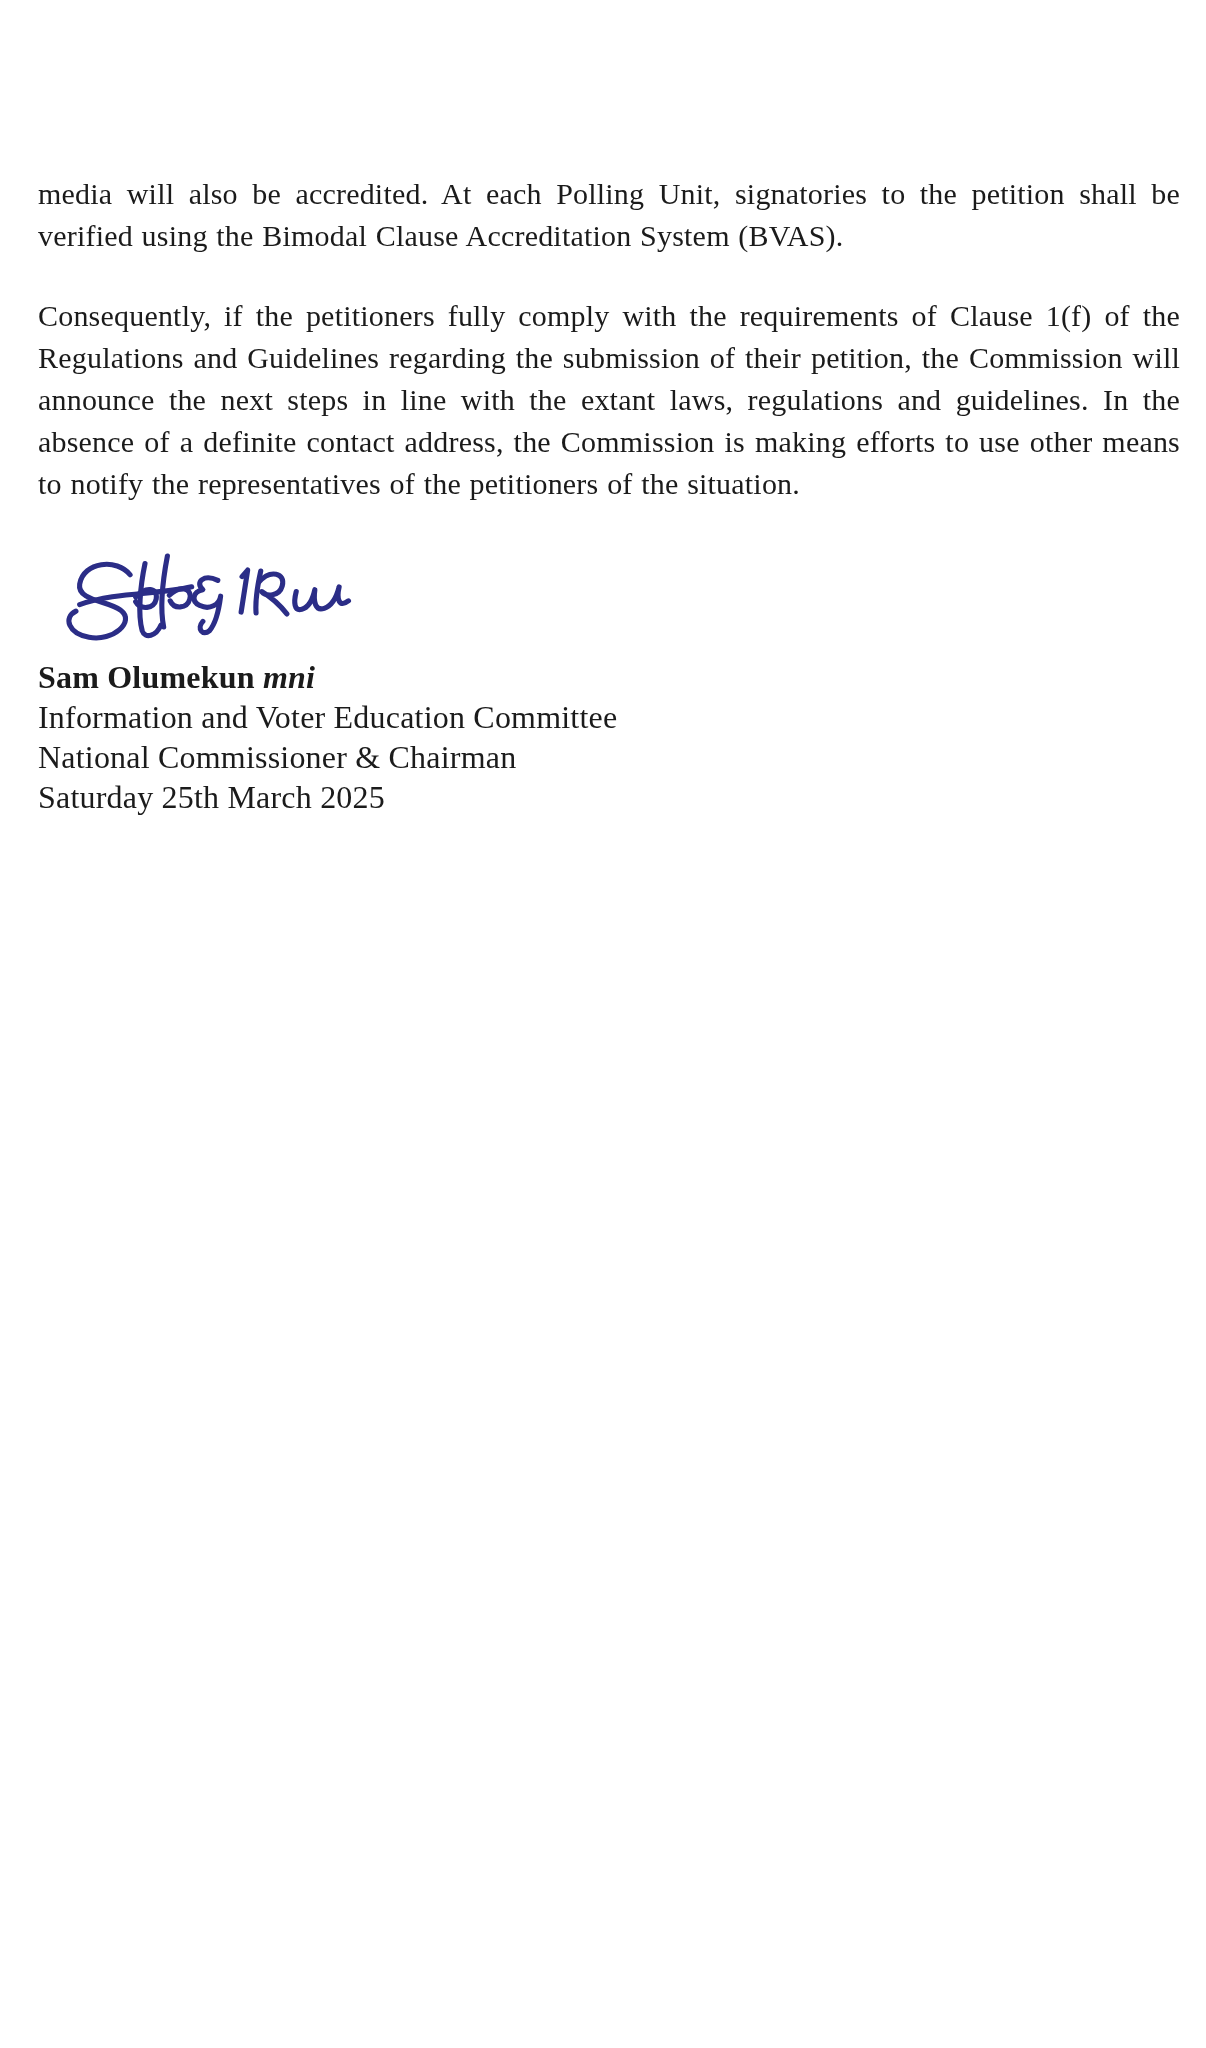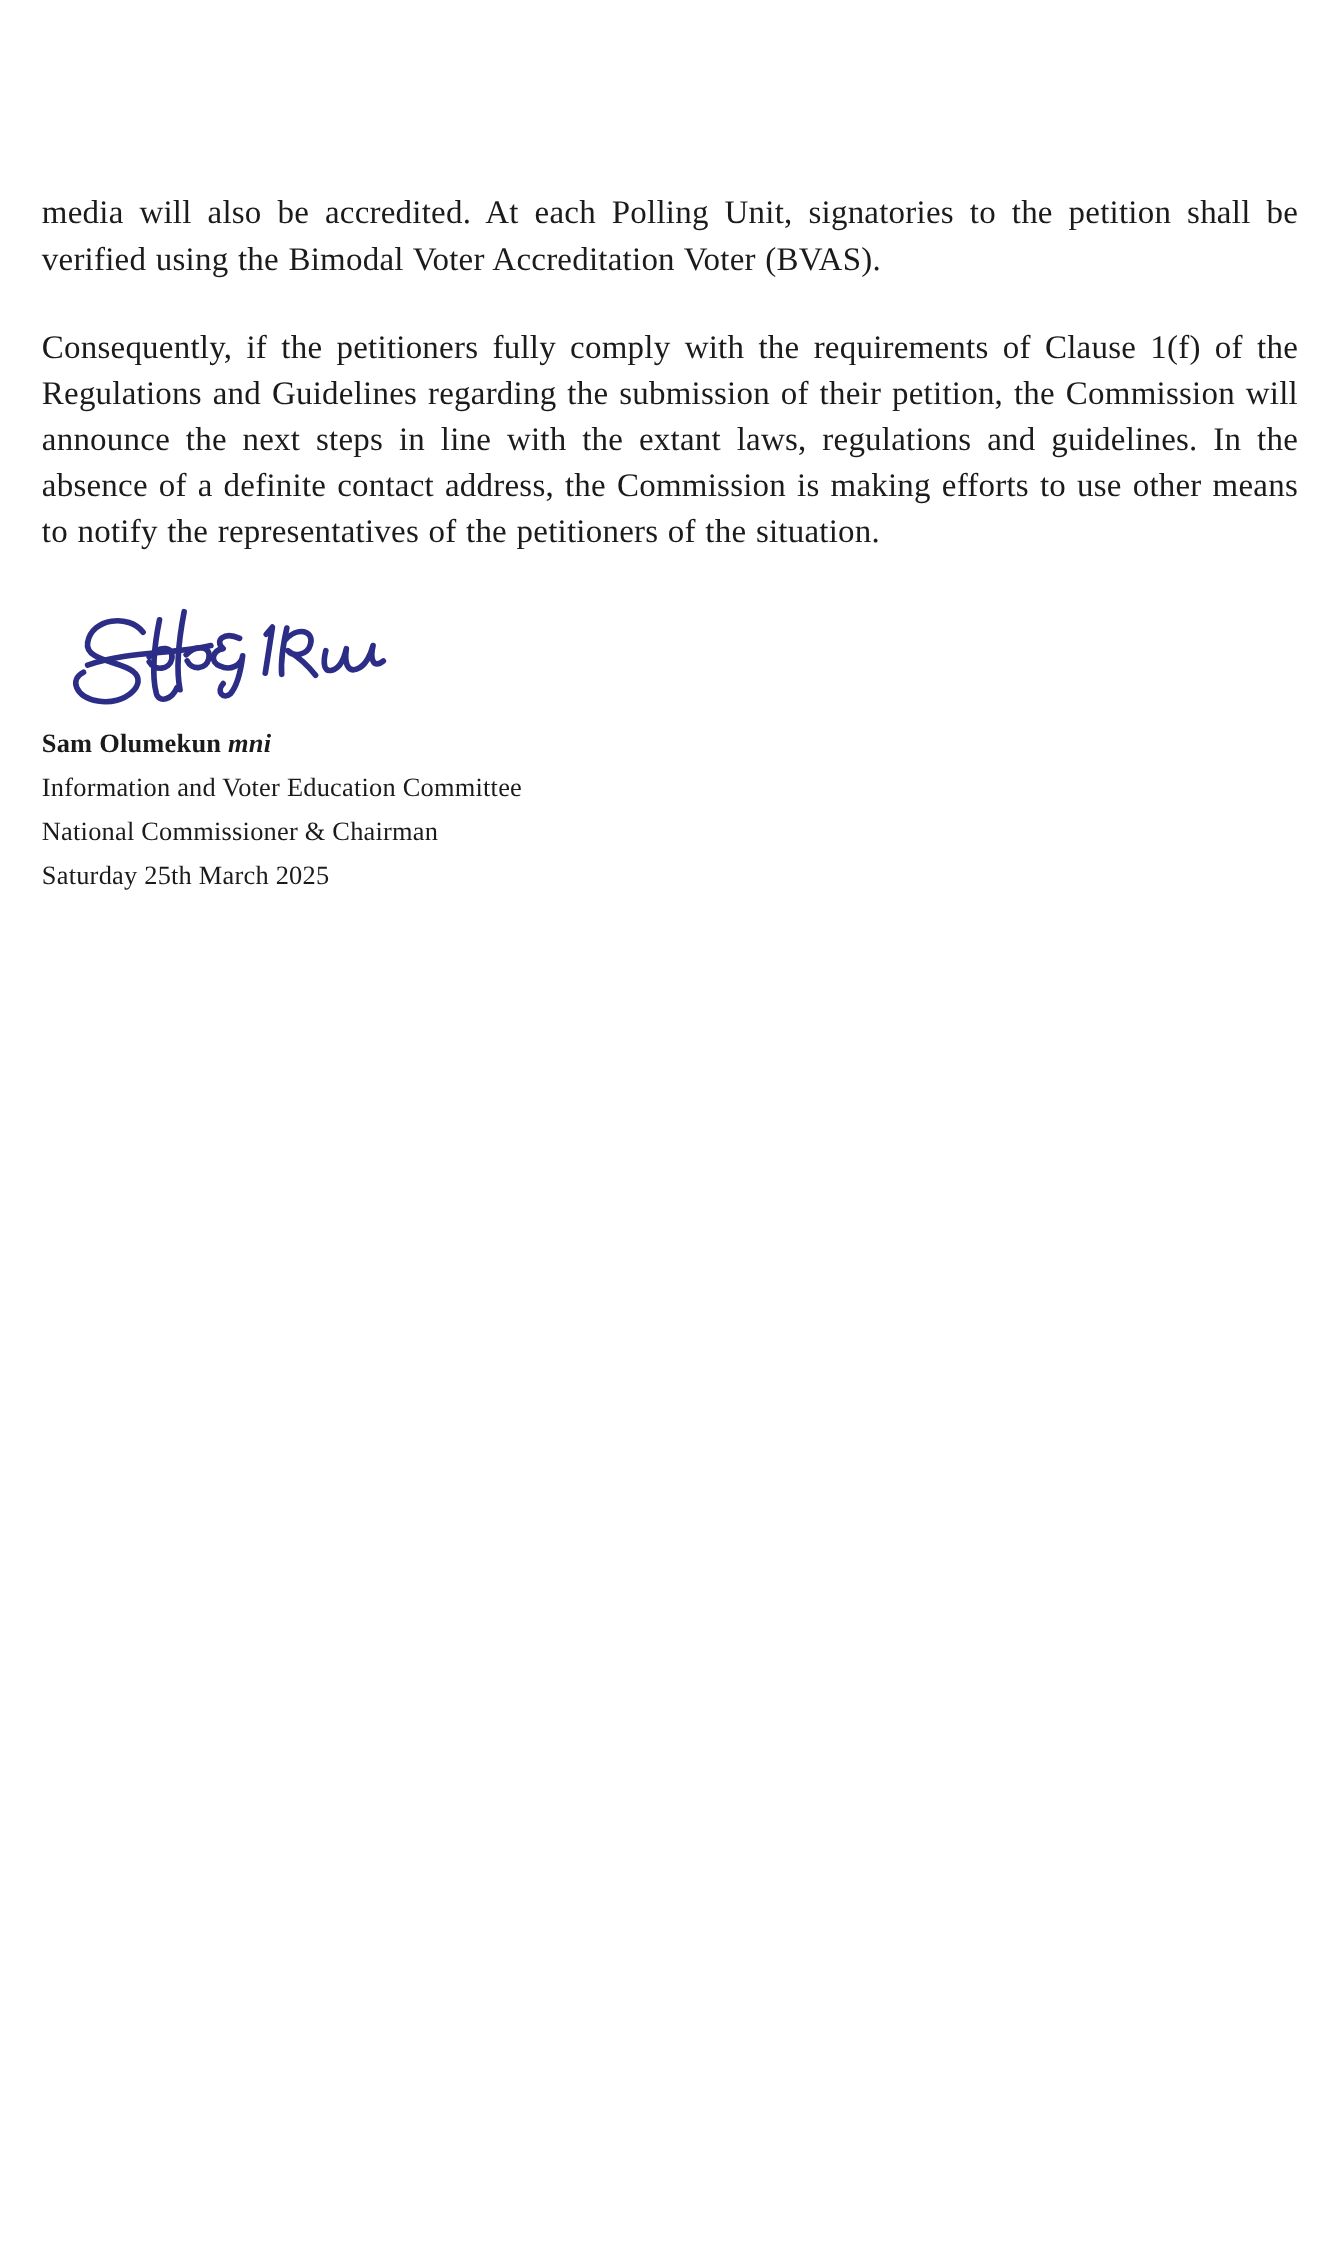--- a/index.html
+++ b/index.html
@@ -40,37 +40,37 @@
     height: 112px;
   }
   .signature-svg path {
     fill: none;
     stroke: var(--sig, #2b2f8a);
     stroke-width: 5.5;
     stroke-linecap: round;
     stroke-linejoin: round;
   }
   .sig-line {
-    font-size: 24px;
+    font-size: 32px;
     line-height: 40px;
     letter-spacing: 0.2px;
   }
   .sig-name { font-weight: bold; }
   .sig-name .post-nominal {
     font-weight: bold;
     font-style: italic;
   }
 </style>
 </head>
 <body style="background: rgb(255, 255, 255);">
 
 <div class="page">
 
   <div class="body-text">
-    <p>media will also be accredited. At each Polling Unit, signatories to the petition shall be verified using the Bimodal Voter Accreditation Voter (BVAS).</p>
+    <p>media will also be accredited. At each Polling Unit, signatories to the petition shall be verified using the Bimodal Clause Accreditation System (BVAS).</p>
     <p>Consequently, if the petitioners fully comply with the requirements of Clause 1(f) of the Regulations and Guidelines regarding the submission of their petition, the Commission will announce the next steps in line with the extant laws, regulations and guidelines. In the absence of a definite contact address, the Commission is making efforts to use other means to notify the representatives of the petitioners of the situation.</p>
   </div>
 
   <div class="signature-block">
 
     <svg class="signature-svg" viewBox="0 0 320 120" xmlns="http://www.w3.org/2000/svg" aria-hidden="true">
 
       <path d="M84,34 C70,16 34,20 30,44 C27,62 62,62 74,72 C90,84 66,106 40,101 C18,97 12,80 26,73" stroke="#2b2d87"></path>
 
       <path d="M30,66 C70,52 112,56 150,47" stroke="#2b2d87"></path>

